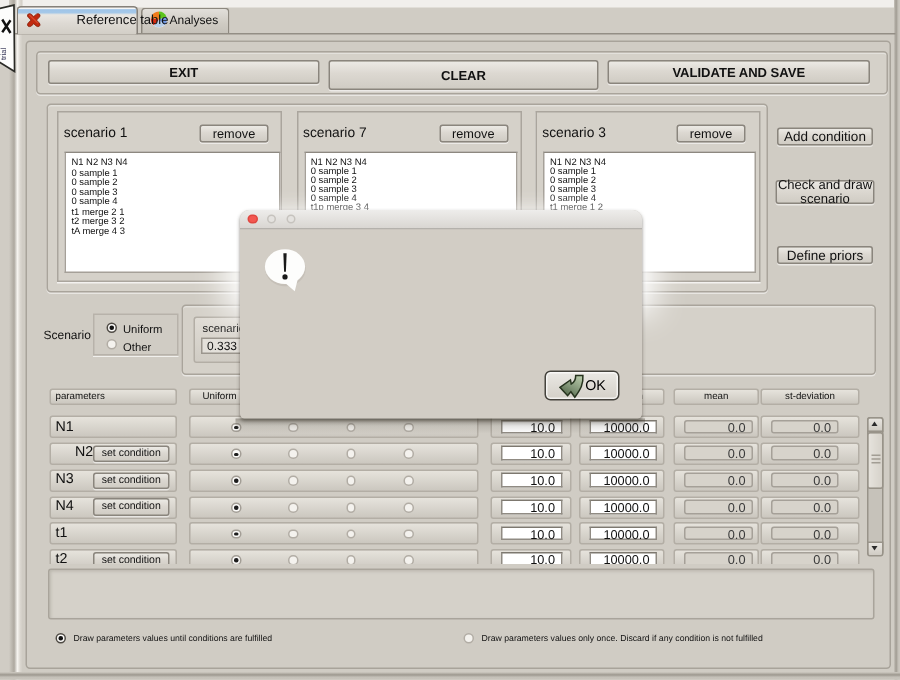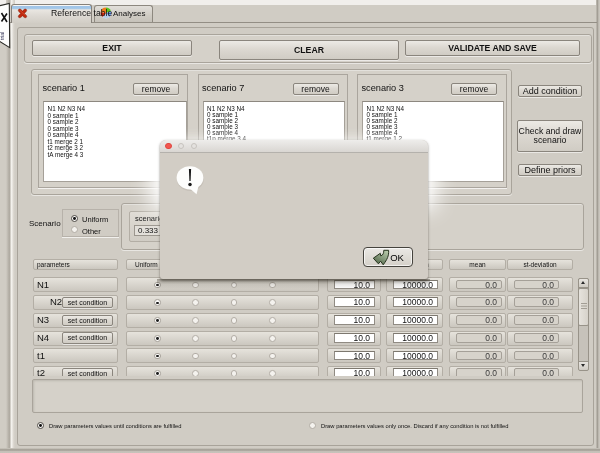--- a/index.html
+++ b/index.html
@@ -58,21 +58,21 @@
   border-radius:3px 3px 0 0;background:linear-gradient(#f6f6f5 0,#f6f6f5 4%,#9fc4e8 8%,#a5c8e8 19%,#e9e6e1 27%,#ddd9d3 60%,#d2cec6);box-sizing:border-box;"></div>
 <svg class="abs" style="left:17px;top:7.5px;" width="11" height="11" viewBox="0 0 13 13">
   <path d="M2.2 4.2 C1 3 1.6 1.4 3 1.3 C4 1.2 4.6 1.7 6.5 3.6 C8.4 1.7 9 1.2 10 1.3 C11.4 1.4 12 3 10.8 4.2 L8.7 6.4 L10.8 8.6 C12 9.8 11.4 11.4 10 11.5 C9 11.6 8.4 11.1 6.5 9.2 C4.6 11.1 4 11.6 3 11.5 C1.6 11.4 1 9.8 2.2 8.6 L4.3 6.4 Z" fill="#c02a10" stroke="#7e1a04" stroke-width=".6"></path>
   <path d="M3 2.4 L9.8 8.6" stroke="#dd4f30" stroke-width="1" opacity=".85"></path>
 </svg>
 <div class="abs" style="left:31px;top:8.5px;font-size:8.7px;line-height:9.5px;padding-left:20px;">Reference table</div>
 
 <div class="abs" style="left:17px;top:27px;width:577px;height:419px;border:1px solid #a8a39a;border-radius:3px;box-sizing:border-box;"></div>
 
 <div class="gbox" style="left:24px;top:34px;width:568px;height:29px;"></div>
-<div class="btn" style="left:32px;top:40px;width:160px;height:16px;font-size:8.7px;font-weight:bold;text-align:right;">EXIT</div>
+<div class="btn" style="left:32px;top:40px;width:181px;height:16px;font-size:8.7px;font-weight:bold;text-align:right;">EXIT</div>
 <div class="btn" style="left:219px;top:40px;width:180px;height:20px;font-size:8.7px;font-weight:bold;">CLEAR</div>
 <div class="btn" style="left:405px;top:40px;width:175px;height:16px;font-size:8.7px;font-weight:bold;">VALIDATE AND SAVE</div>
 
 <div class="gbox" style="left:31px;top:69px;width:481px;height:126px;"></div>
 
 <div class="sunken" style="left:38px;top:74px;width:150px;height:114px;border-color:#aaa59d;"></div>
 <div class="abs" style="left:42.5px;top:82.8px;font-size:9.2px;">scenario 1</div>
 <div class="btn" style="left:133px;top:83px;width:46px;height:11.5px;font-size:8.5px;">remove</div>
 <div class="abs" style="left:43px;top:101px;width:143.5px;height:80.5px;background:#fff;border:1px solid #a5a098;border-top-color:#8d8880;box-sizing:border-box;font-size:6.3px;line-height:6.55px;padding:4.1px 0 0 3.6px;">N1 N2 N3 N4<br>0 sample 1<br>0 sample 2<br>0 sample 3<br>0 sample 4<br>t1 merge 2 1<br>t2 merge 3 2<br>tA merge 4 3</div>
 <div class="sunken" style="left:197.5px;top:74px;width:150px;height:114px;border-color:#aaa59d;"></div>
@@ -80,21 +80,21 @@
 <div class="btn" style="left:292.5px;top:83px;width:46px;height:11.5px;font-size:8.5px;">remove</div>
 <div class="abs" style="left:202.5px;top:101px;width:142px;height:80.5px;background:#fff;border:1px solid #a5a098;border-top-color:#8d8880;box-sizing:border-box;font-size:6.3px;line-height:5.92px;padding:4.4px 0 0 3.6px;">N1 N2 N3 N4<br>0 sample 1<br>0 sample 2<br>0 sample 3<br>0 sample 4<br>t1p merge 3 4<br>t2p merge 3 1<br>tA merge 3 2</div>
 <div class="sunken" style="left:357px;top:74px;width:150px;height:114px;border-color:#aaa59d;"></div>
 <div class="abs" style="left:361.5px;top:82.8px;font-size:9.2px;">scenario 3</div>
 <div class="btn" style="left:451px;top:83px;width:46px;height:11.5px;font-size:8.5px;">remove</div>
 <div class="abs" style="left:362px;top:101px;width:142px;height:80.5px;background:#fff;border:1px solid #a5a098;border-top-color:#8d8880;box-sizing:border-box;font-size:6.3px;line-height:5.92px;padding:4.4px 0 0 3.6px;">N1 N2 N3 N4<br>0 sample 1<br>0 sample 2<br>0 sample 3<br>0 sample 4<br>t1 merge 1 2<br>t2 merge 1 3<br>tA merge 1 4</div>
 <div id="sc2"></div>
 <div id="sc3"></div>
 
 <div class="btn" style="left:518px;top:85px;width:64px;height:12px;font-size:9px;">Add condition</div>
-<div class="btn" style="left:517px;top:120px;width:66px;height:32px;font-size:8.7px;text-align:center;line-height:9.5px;">Check and draw<br>scenario</div>
+<div class="btn" style="left:517px;top:120px;width:66px;height:16px;font-size:8.7px;text-align:center;line-height:9.5px;">Check and draw<br>scenario</div>
 <div class="btn" style="left:518px;top:164px;width:64px;height:12px;font-size:9px;">Define priors</div>
 
 <div class="gbox" style="left:121px;top:203px;width:463px;height:47px;"></div>
 <div class="abs" style="left:129px;top:211px;width:39px;height:31px;border:1px solid #b3aea5;border-radius:2px;background:linear-gradient(#e0dcd5,#d0ccc4);box-sizing:border-box;"></div>
 <div class="abs" style="left:135px;top:214px;font-size:7.5px;">scenario 1</div>
 <div class="abs" style="left:134px;top:225px;width:28px;height:11px;border:1px solid #9b968e;background:#e3e0da;box-sizing:border-box;font-size:8px;text-align:center;line-height:9.5px;">0.333</div>
 
 <div class="abs" style="left:29px;top:219px;font-size:8px;">Scenario</div>
 <div class="sunken" style="left:62px;top:209px;width:57px;height:28px;border-color:#b7b2aa;"></div>
 <div class="radio dark" style="left:71px;top:215px;width:7px;height:7px;"></div>

